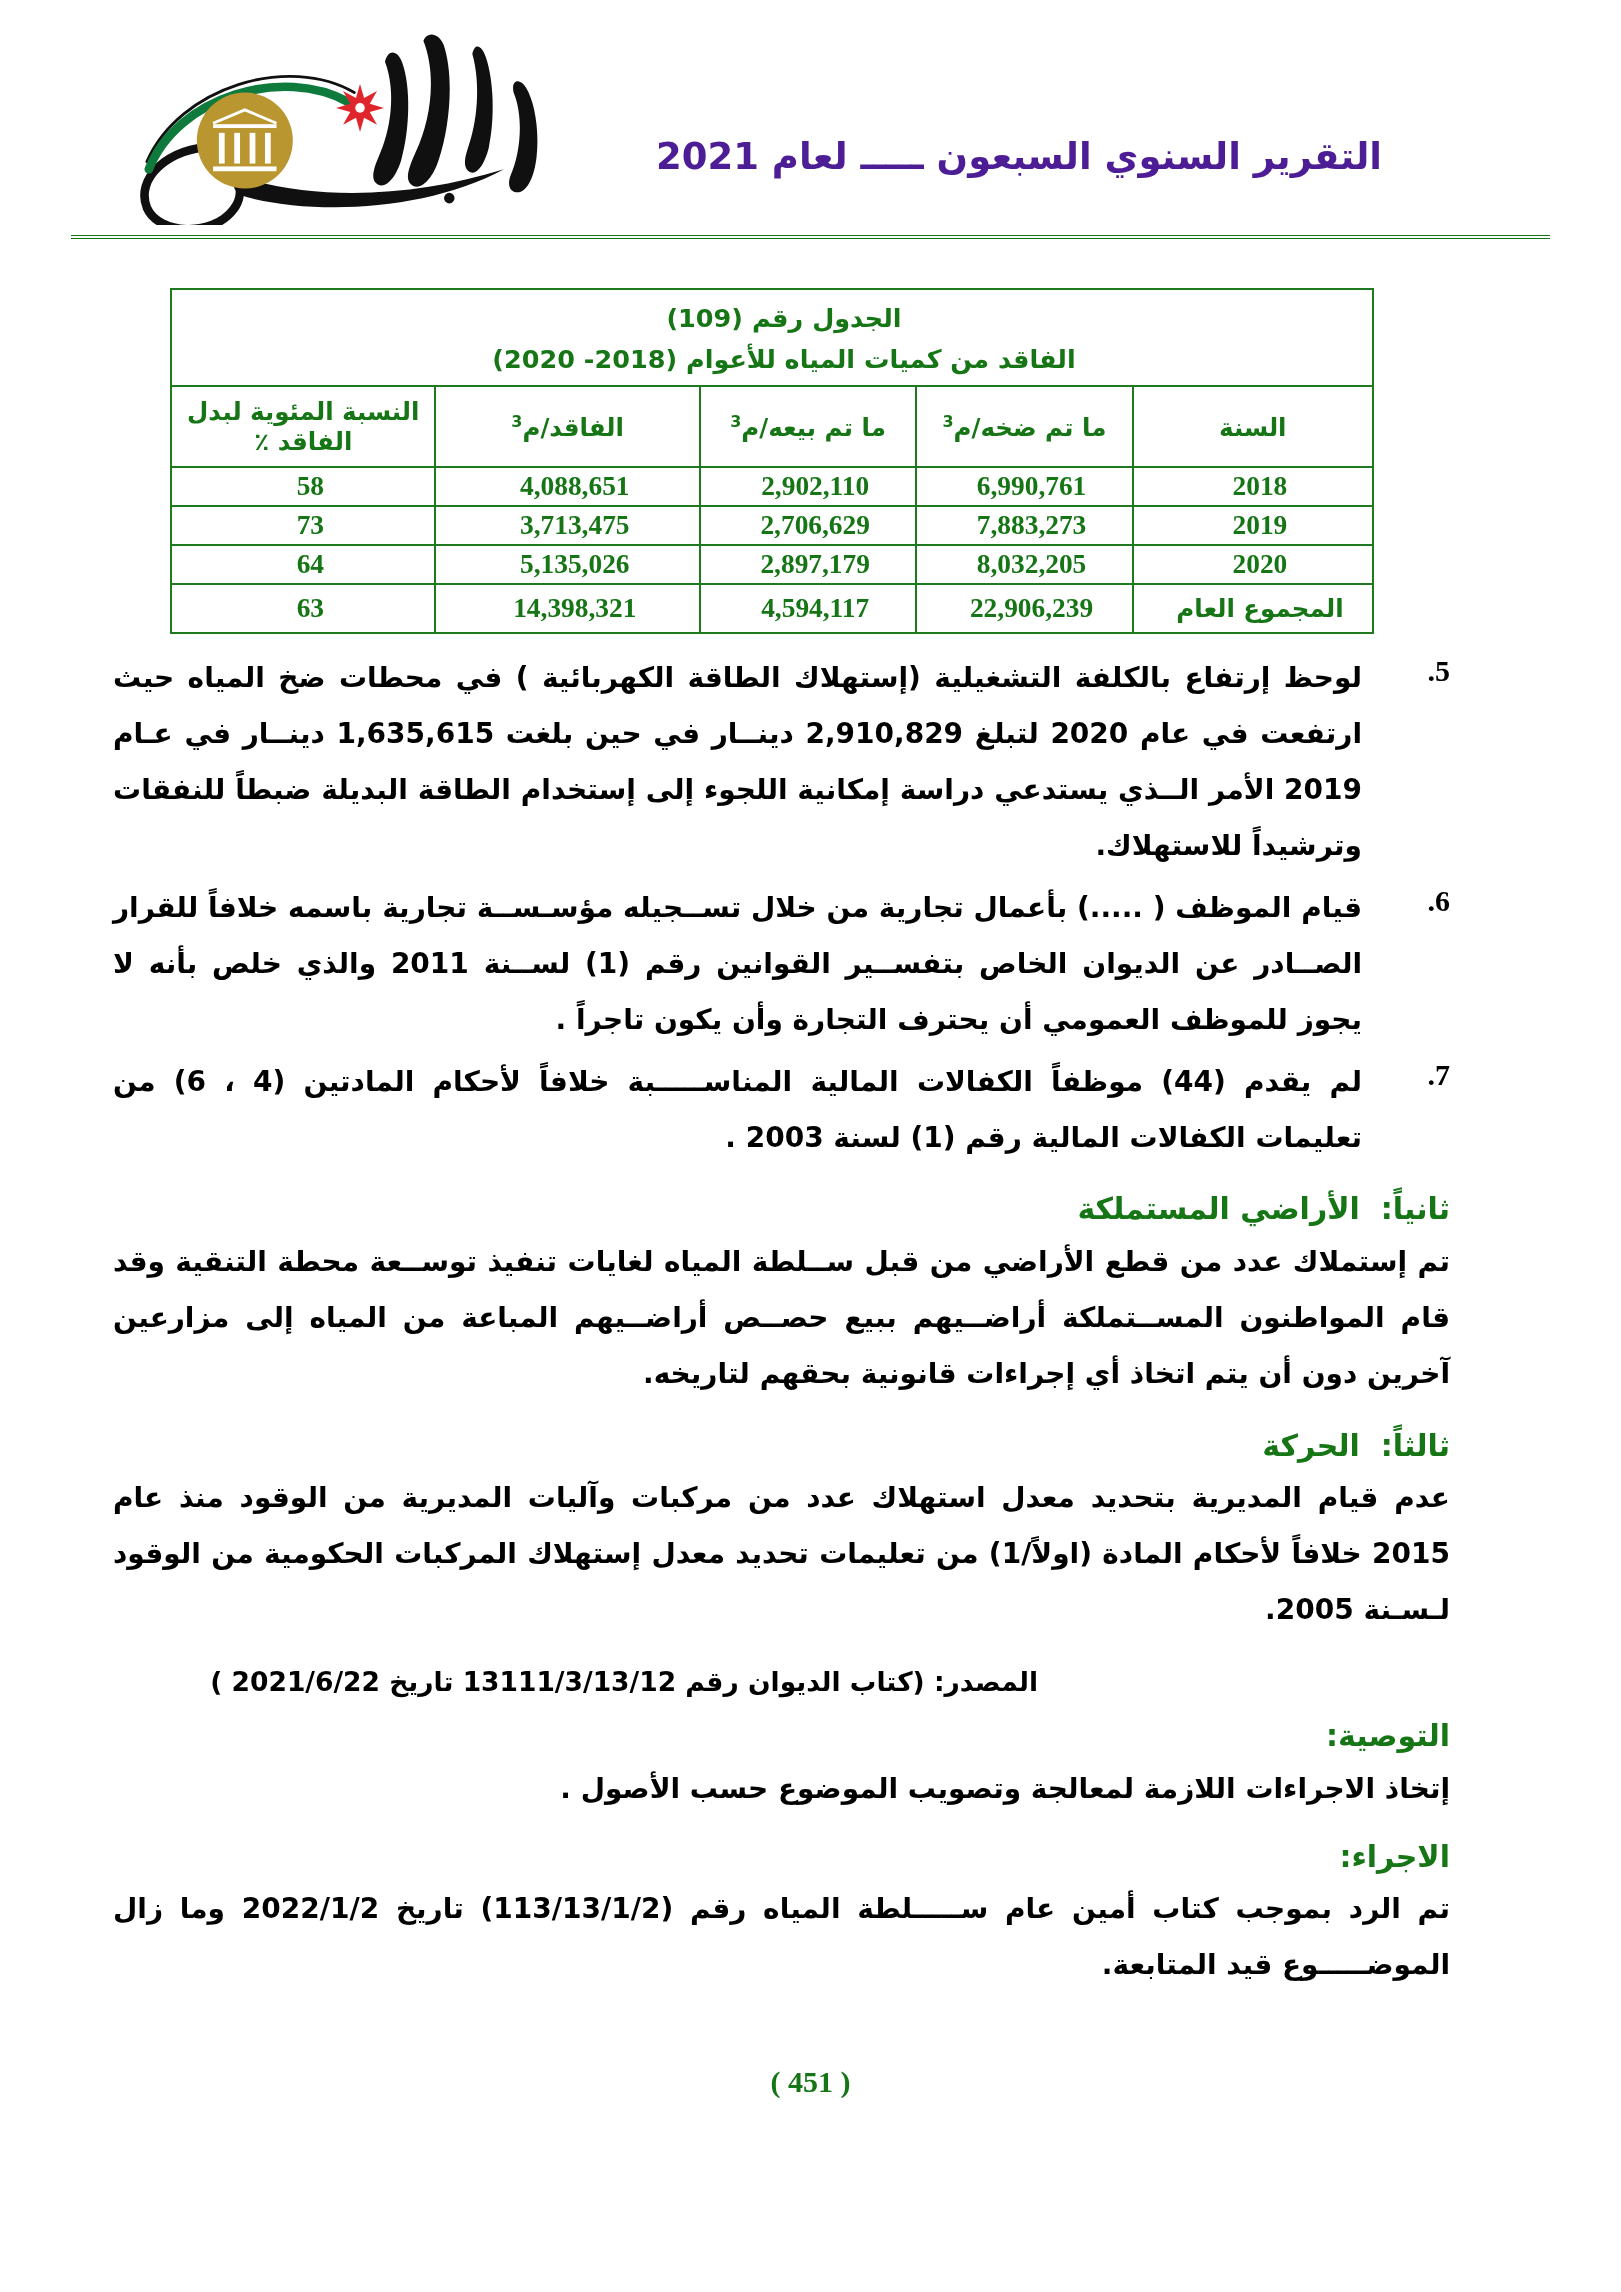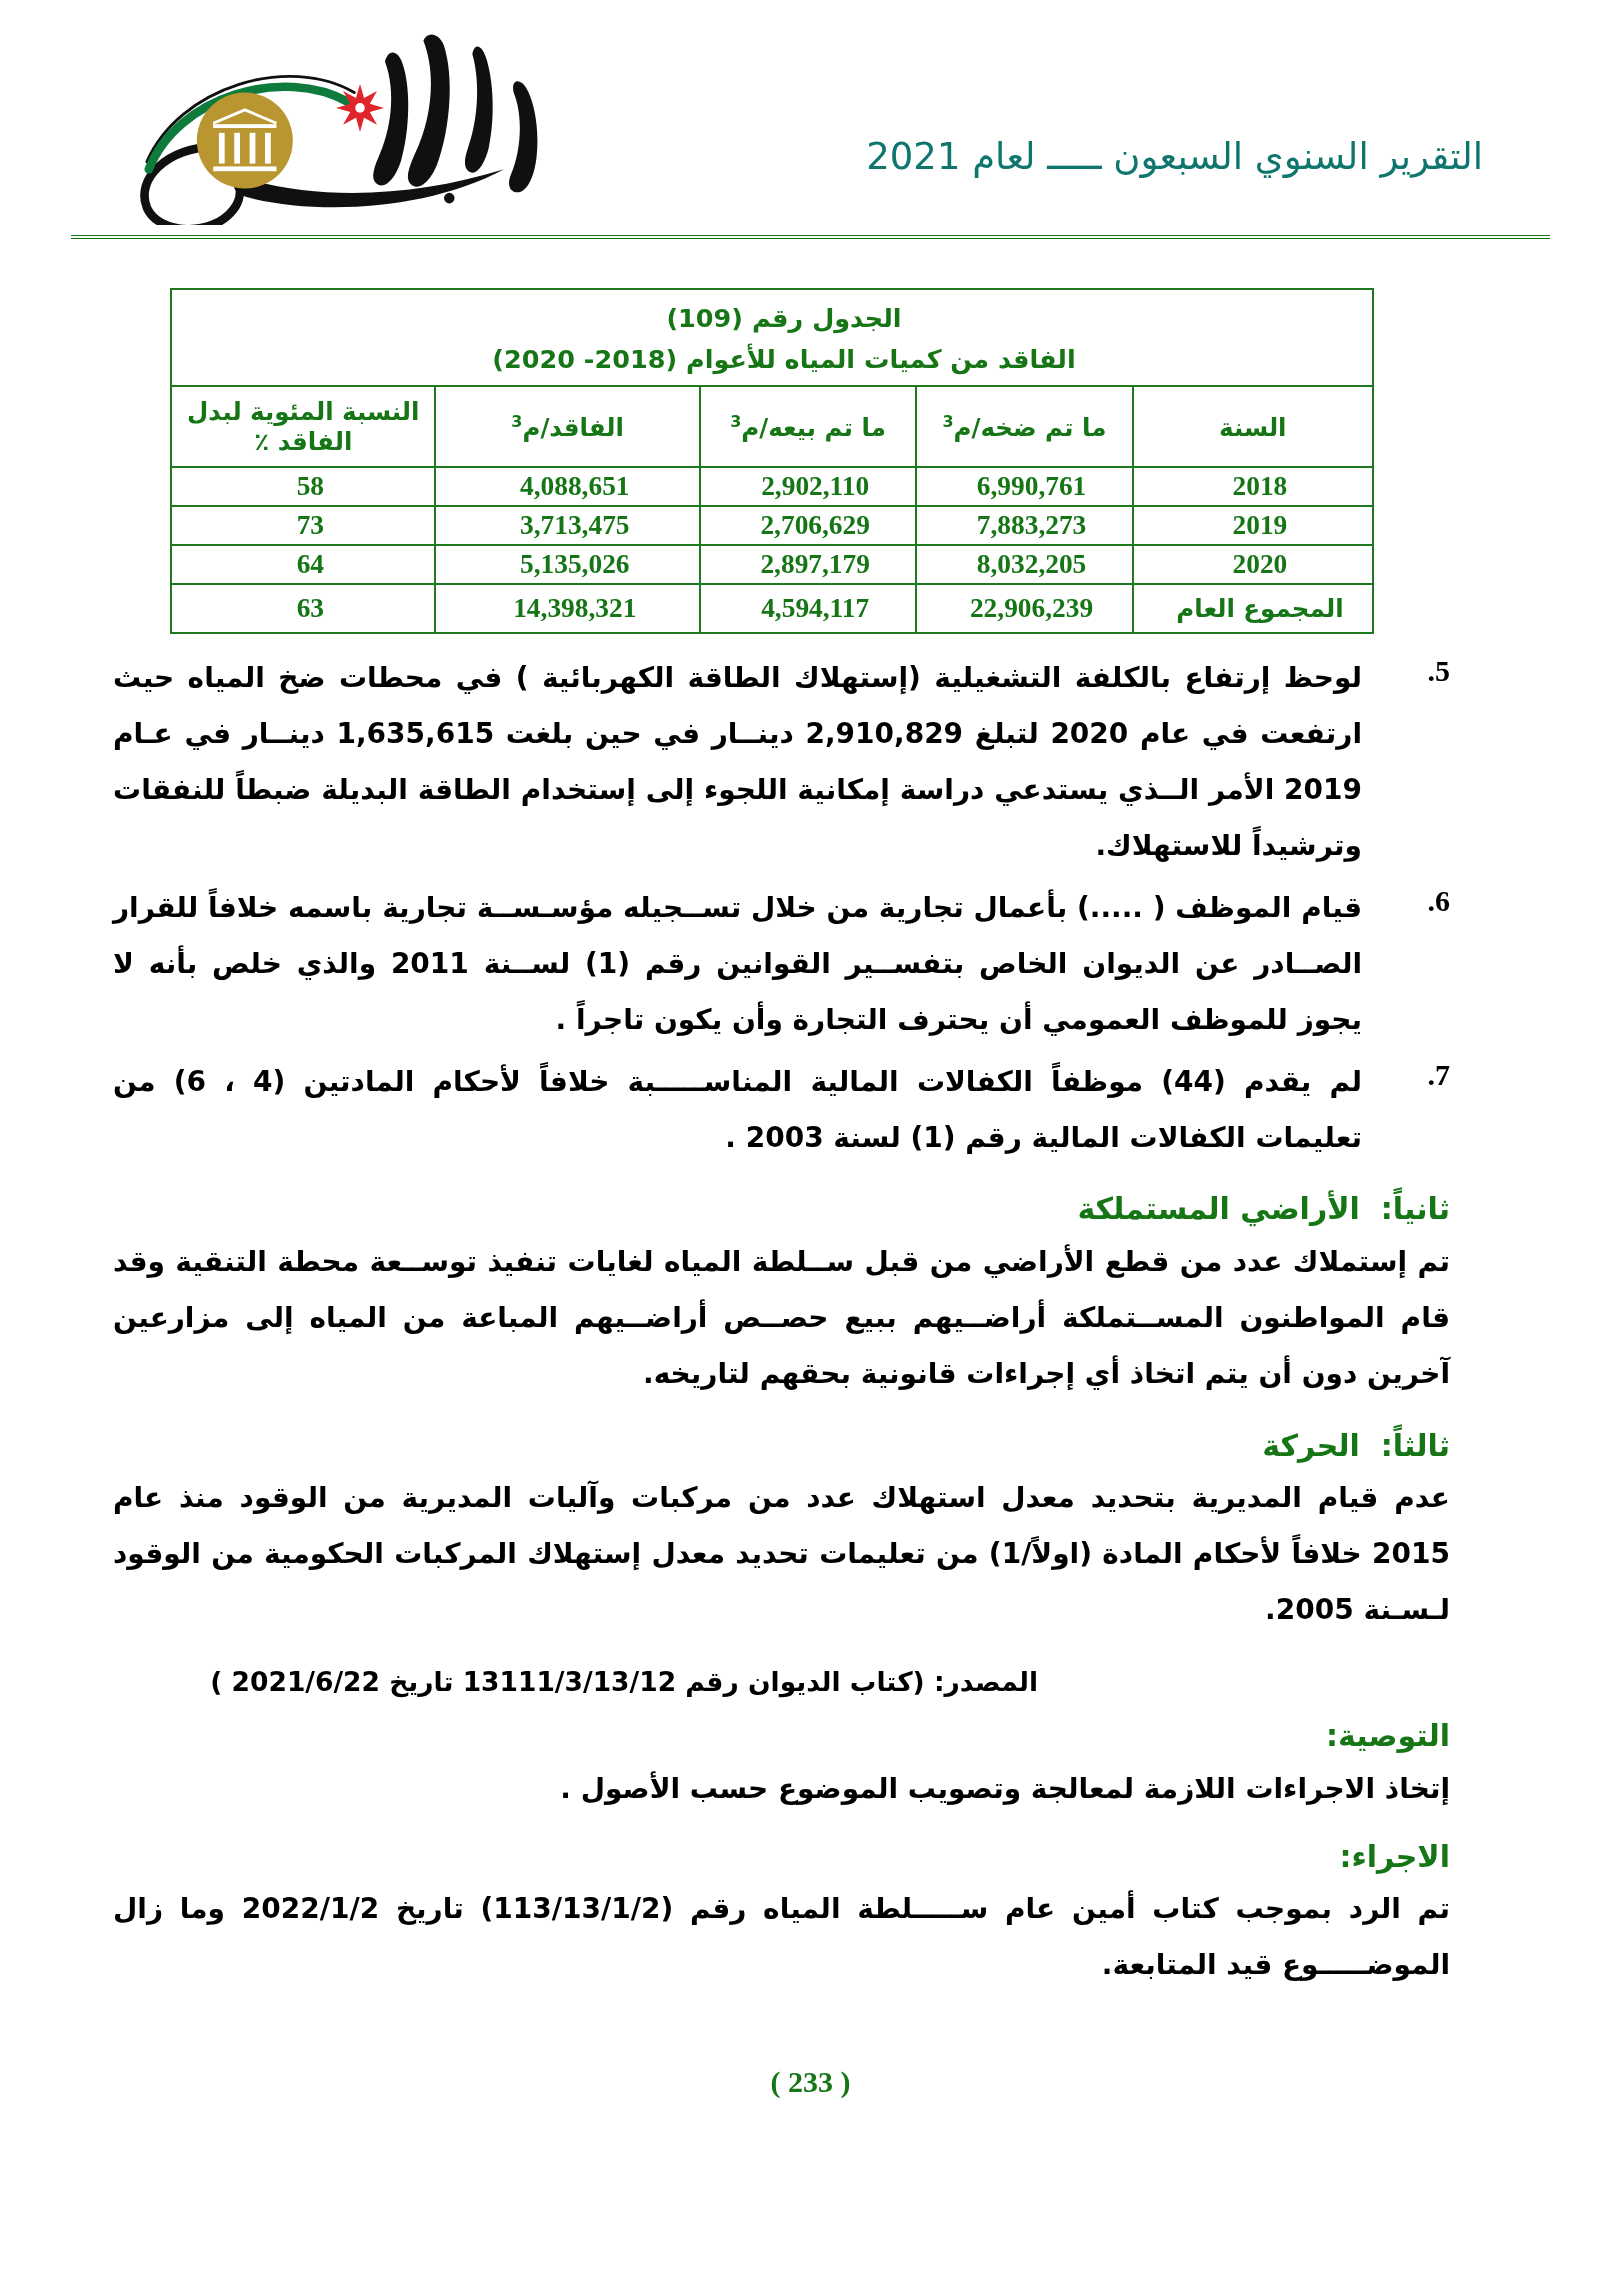--- a/index.html
+++ b/index.html
@@ -25,24 +25,25 @@
     font-family:"Liberation Sans","DejaVu Sans",sans-serif;
     font-size:32px;
     letter-spacing:12.7px;
     color:#161616;
     margin-top:0px;
     white-space:nowrap;
   }
   .report-title{
     flex:1;
     direction:rtl;
+    text-align:center;
     padding:102px 69px 0 0;
     font-size:37px;
-    font-weight:normal;
-    color:#0f766e;
+    font-weight:bold;
+    color:#4c1d95;
     white-space:nowrap;
   }
   .divider{
     margin:9.8px 71px 0 71px;
     height:0;
     border-top:4.9px double #167616;
   }
   
   .content{
     direction:rtl;
@@ -246,16 +247,16 @@
     <p class="source">المصدر: (كتاب الديوان رقم 13111/3/13/12 تاريخ 2021/6/22 )</p>
 
     <h3 class="green-h tail-h">التوصية:</h3>
     <p class="body-text tail-p">إتخاذ الاجراءات اللازمة لمعالجة وتصويب الموضوع حسب الأصول .</p>
 
     <h3 class="green-h tail-h">الاجراء:</h3>
     <p class="body-text tail-p">تم الرد بموجب كتاب أمين عام ســـــلطة المياه رقم (113/13/1/2) تاريخ 2022/1/2 وما زال الموضـــــوع قيد المتابعة.</p>
 
   </div>
 
-  <div class="page-num">( 233 )</div>
+  <div class="page-num">( 451 )</div>
 
 </div>
 
 
 </body></html>

